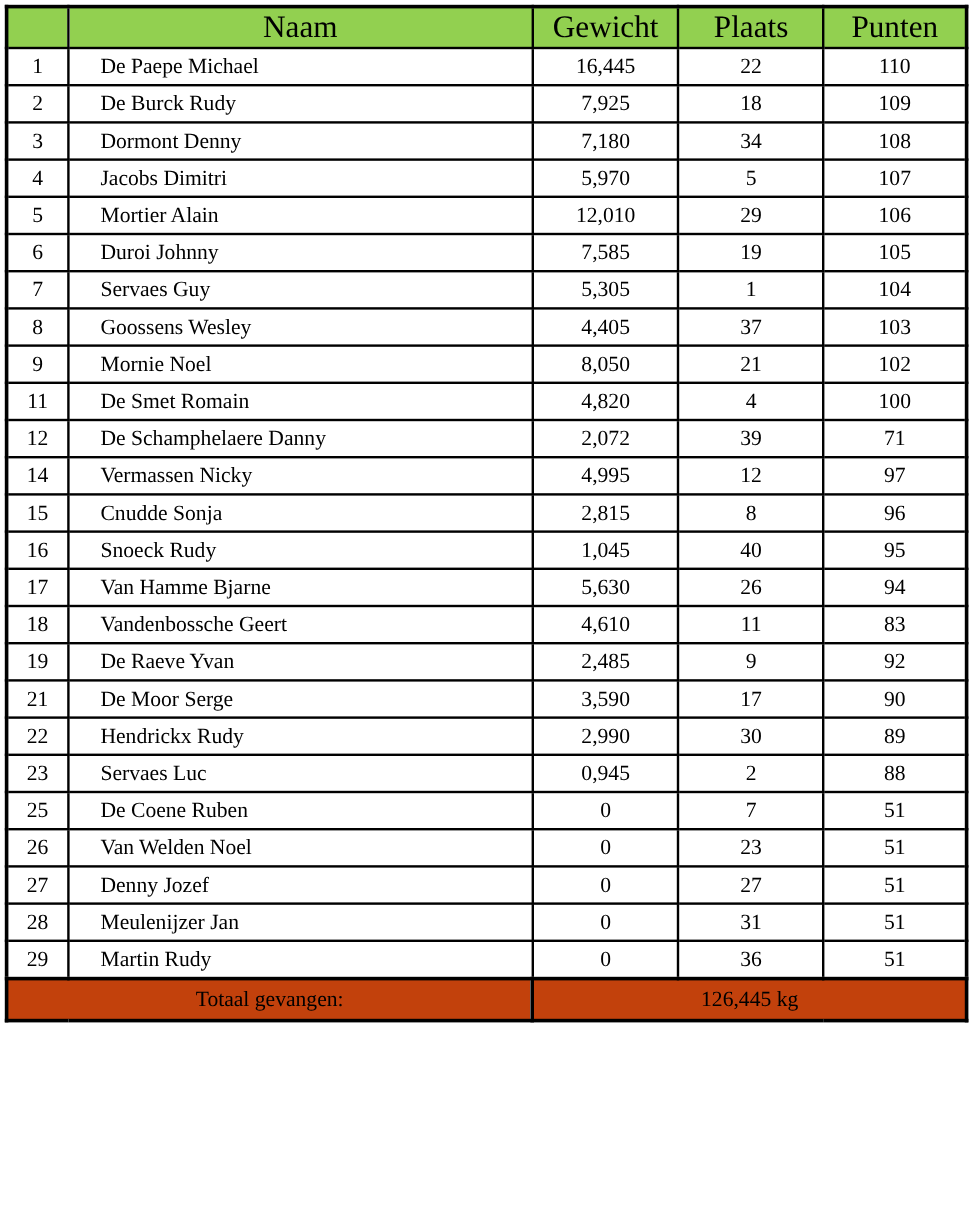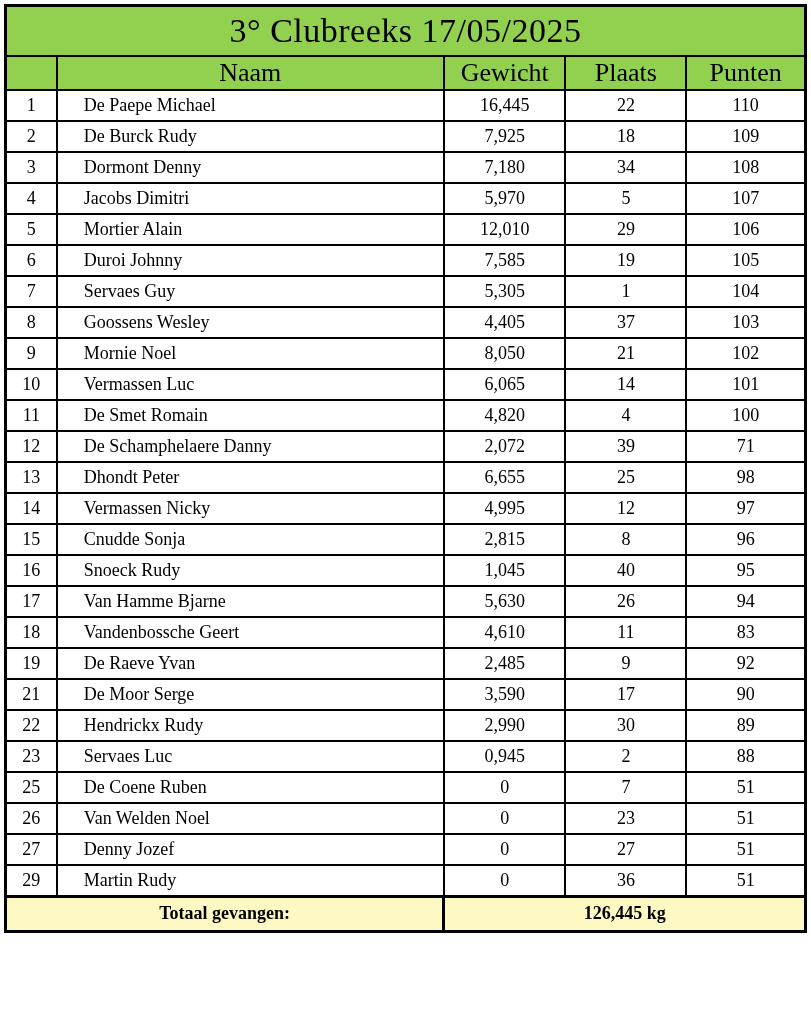--- a/index.html
+++ b/index.html
@@ -55,41 +55,37 @@
     font-size: 18px;
     background: #ffffff;
   }
   tbody td.name {
     text-align: left;
     padding-left: 26px;
   }
   tfoot td {
     height: 30px;
     font-size: 18px;
-    background: #fef9c3;
+    background: #c2410c;
     border: 3px solid #000;
-    font-weight: bold;
   }
 </style>
 </head>
 <body>
 
 <div class="page">
   <table class="results">
     <colgroup>
       <col class="c-rank">
       <col class="c-name">
       <col class="c-weight">
       <col class="c-place">
       <col class="c-points">
     </colgroup>
     <thead>
-      <tr class="title-row">
-        <th colspan="5" class="green-bg">3° Clubreeks 17/05/2025</th>
-      </tr>
       <tr class="header-row">
         <th class="green-bg"></th>
         <th class="green-bg">Naam</th>
         <th class="green-bg">Gewicht</th>
         <th class="green-bg">Plaats</th>
         <th class="green-bg">Punten</th>
       </tr>
     </thead>
     <tbody>
         <tr>
@@ -149,48 +145,34 @@
     <td class="points">103</td>
   </tr>
         <tr>
     <td class="rank">9</td>
     <td class="name">Mornie Noel</td>
     <td class="weight">8,050</td>
     <td class="place">21</td>
     <td class="points">102</td>
   </tr>
         <tr>
-    <td class="rank">10</td>
-    <td class="name">Vermassen Luc</td>
-    <td class="weight">6,065</td>
-    <td class="place">14</td>
-    <td class="points">101</td>
-  </tr>
-        <tr>
     <td class="rank">11</td>
     <td class="name">De Smet Romain</td>
     <td class="weight">4,820</td>
     <td class="place">4</td>
     <td class="points">100</td>
   </tr>
         <tr>
     <td class="rank">12</td>
     <td class="name">De Schamphelaere Danny</td>
     <td class="weight">2,072</td>
     <td class="place">39</td>
     <td class="points">71</td>
   </tr>
         <tr>
-    <td class="rank">13</td>
-    <td class="name">Dhondt Peter</td>
-    <td class="weight">6,655</td>
-    <td class="place">25</td>
-    <td class="points">98</td>
-  </tr>
-        <tr>
     <td class="rank">14</td>
     <td class="name">Vermassen Nicky</td>
     <td class="weight">4,995</td>
     <td class="place">12</td>
     <td class="points">97</td>
   </tr>
         <tr>
     <td class="rank">15</td>
     <td class="name">Cnudde Sonja</td>
     <td class="weight">2,815</td>
@@ -258,20 +240,27 @@
     <td class="name">Van Welden Noel</td>
     <td class="weight">0</td>
     <td class="place">23</td>
     <td class="points">51</td>
   </tr>
         <tr>
     <td class="rank">27</td>
     <td class="name">Denny Jozef</td>
     <td class="weight">0</td>
     <td class="place">27</td>
+    <td class="points">51</td>
+  </tr>
+        <tr>
+    <td class="rank">28</td>
+    <td class="name">Meulenijzer Jan</td>
+    <td class="weight">0</td>
+    <td class="place">31</td>
     <td class="points">51</td>
   </tr>
         <tr>
     <td class="rank">29</td>
     <td class="name">Martin Rudy</td>
     <td class="weight">0</td>
     <td class="place">36</td>
     <td class="points">51</td>
   </tr>
       </tbody>

